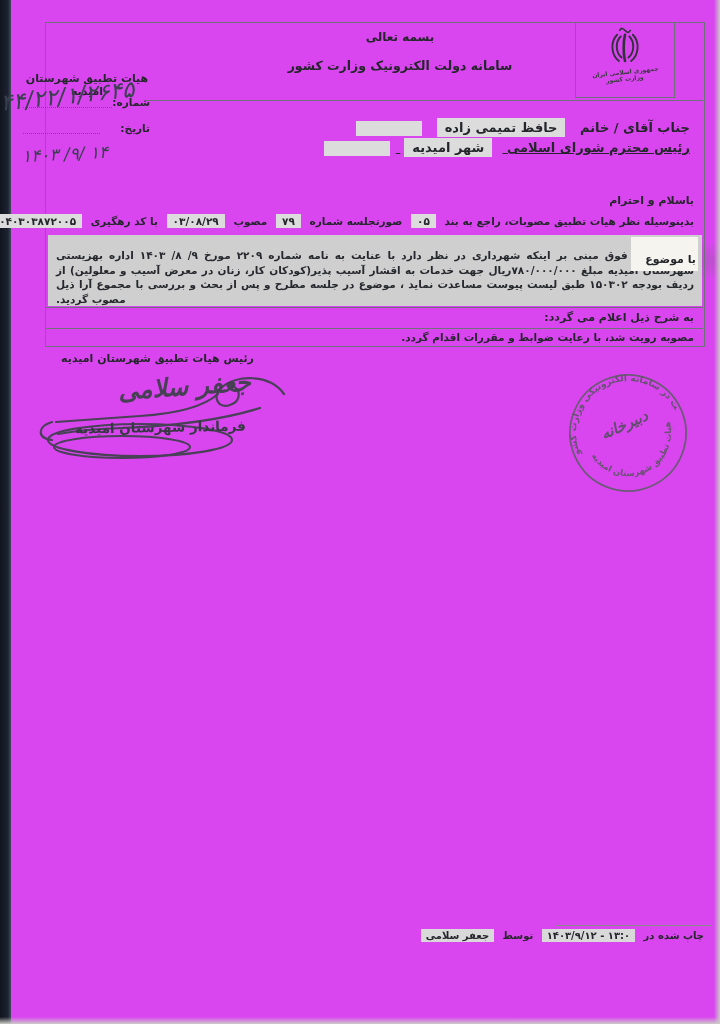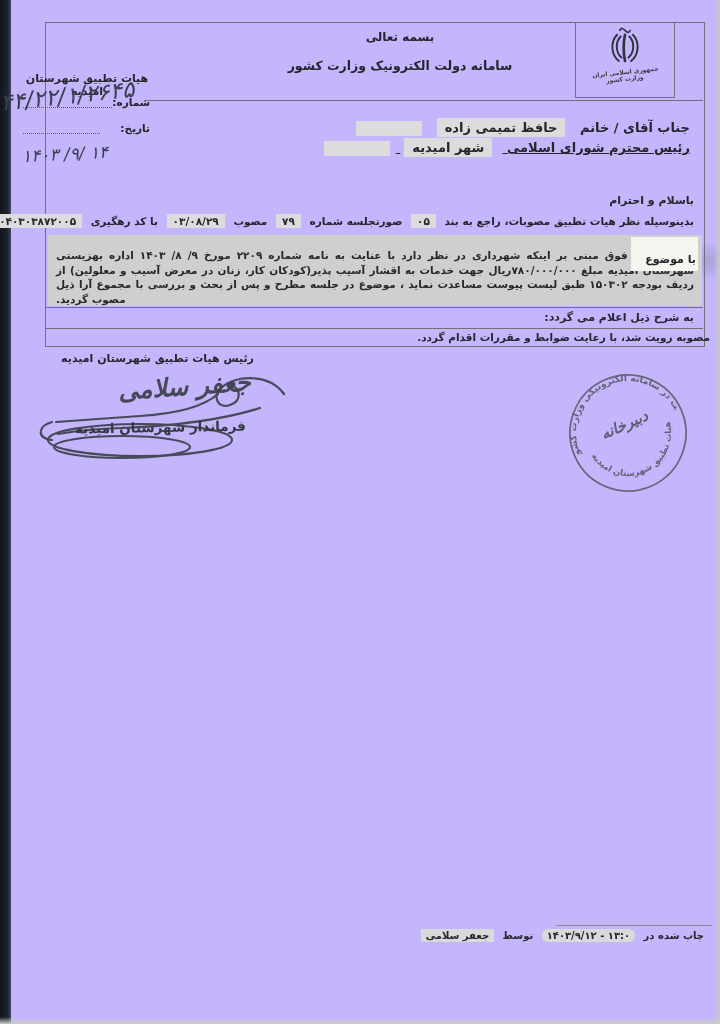--- a/index.html
+++ b/index.html
@@ -1,18 +1,18 @@
 <!DOCTYPE html>
 <html lang="fa"><head>
 <meta charset="utf-8">
 <style>
   html,body{margin:0;padding:0;background:#e9e8e4;}
   .page{
     position:relative;width:720px;height:1024px;overflow:hidden;
-    background:#c4b5fd;color:#24262b;
+    background:#d946ef;color:#24262b;
     font-family:"DejaVu Sans",sans-serif;
   }
   .abs{position:absolute;}
   .b{font-weight:700;}
   .rtl{direction:rtl;unicode-bidi:embed;}
   
   .scan-left{left:0;top:0;width:11px;height:100%;
     background:linear-gradient(to right,#11151d 0%,#1c2230 70%,#434a5c 100%);}
   .scan-right{right:0;top:0;width:6px;height:100%;
     background:linear-gradient(to left,#c9c8c3,rgba(201,200,195,0));}
@@ -45,33 +45,33 @@
   .clause{right:26px;left:48px;top:214px;text-align:right;font-size:10.5px;white-space:nowrap;}
   .clause .v{background:#dcdcdc;padding:1px 6px;margin:0 5px;display:inline-block;direction:ltr;unicode-bidi:embed;}
   .subject-block{left:48px;top:235px;width:654px;height:71px;background:#cfcfcf;box-sizing:border-box;}
   .subject-para{padding:13px 8px 0 8px;font-size:10.5px;font-weight:700;line-height:14.5px;
     direction:rtl;text-align:justify;text-align-last:left;color:#26282d;}
   .subject-label{right:22px;top:237px;background:#f5f4ef;padding:16px 2px 5px 14px;font-size:11px;}
   .rule{left:46px;height:1px;width:657px;background:#70707a;}
   .rule1{top:307px;}
   .rule2{top:328px;}
   .announce{right:26px;top:311px;font-size:11px;}
-  .decision{right:10px;top:331px;font-size:10.5px;text-align:right;}
+  .decision{right:26px;top:331px;font-size:10.5px;text-align:right;}
   
   .sig-title{left:40px;top:352px;width:235px;text-align:center;font-size:11px;}
   .sig-svg{left:22px;top:364px;}
   .sig-name{left:118px;top:372px;font-size:25px;font-weight:700;font-style:italic;
     color:#3c4049;transform:rotate(-4deg);letter-spacing:1px;opacity:.92;}
   .sig-role{left:75px;top:419px;font-size:13.5px;color:#343841;transform:rotate(-1deg);}
   .stamp{left:560px;top:365px;transform:rotate(-24deg);opacity:.87;}
   
   .footer-rule{left:556px;top:925px;width:156px;height:1px;background:#8a8a8a;}
   .footer{right:16px;top:929px;white-space:nowrap;font-size:10px;}
   .footer .g{background:#d9d9d9;padding:1px 5px;margin:0 5px;display:inline-block;}
-  .ltr{direction:ltr;unicode-bidi:embed;border-radius:6px;}
+  .ltr{direction:ltr;unicode-bidi:embed;}
 </style>
 </head>
 <body>
 
 <div class="page">
 
   <div class="abs scan-left"></div>
   <div class="abs smudge"></div>
 
   <div class="abs outer-box"></div>

